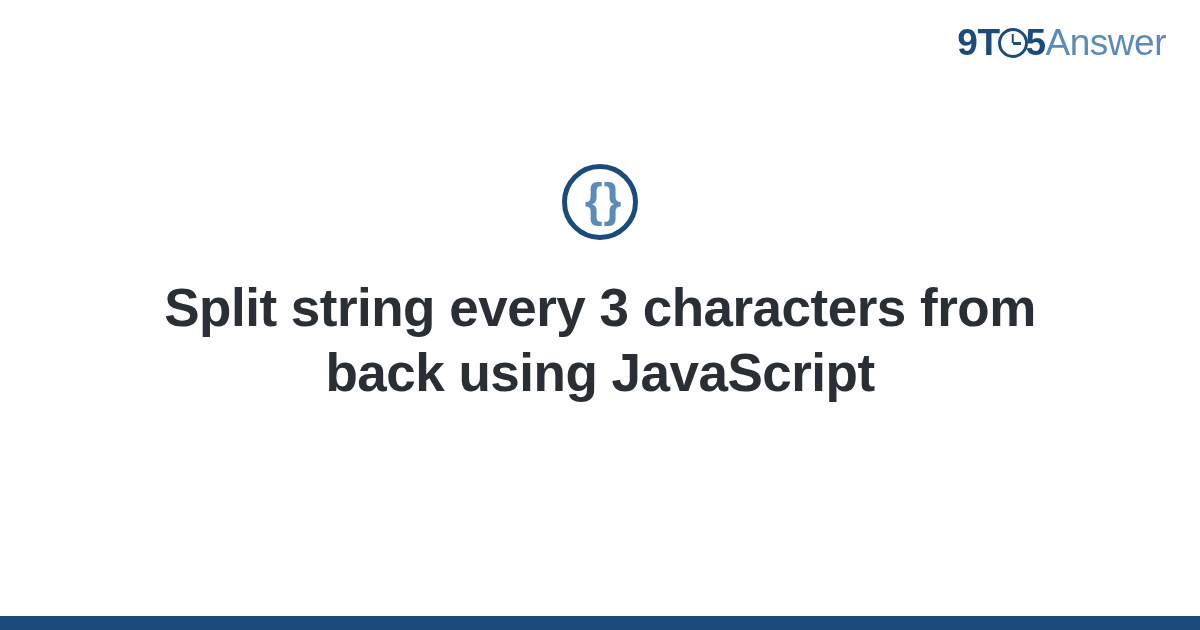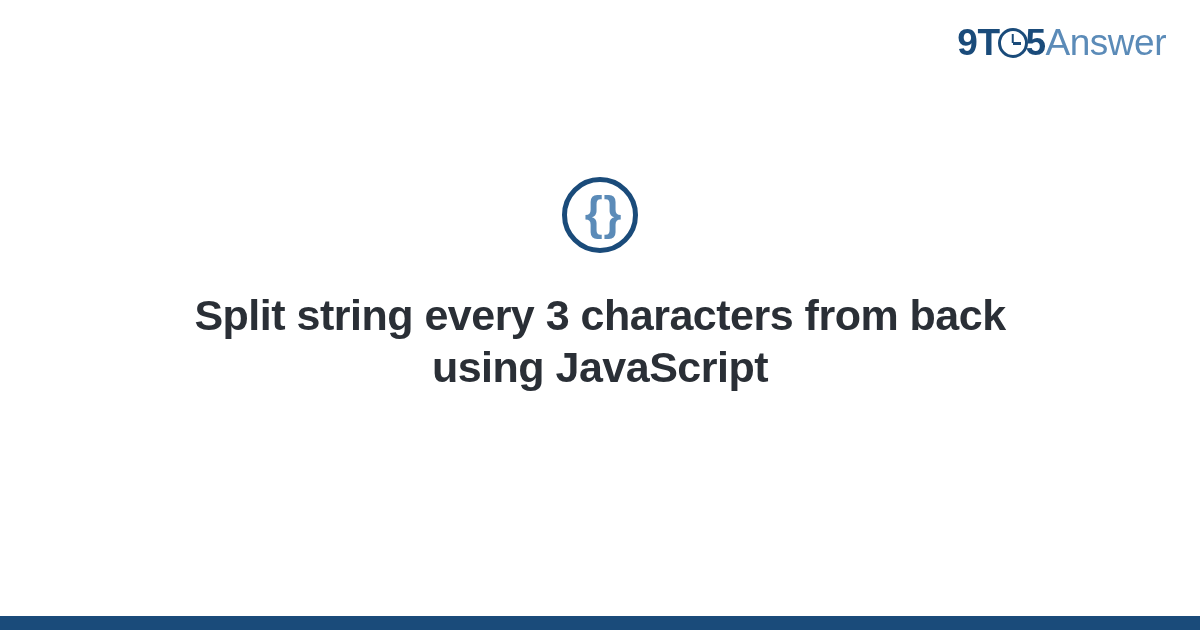--- a/index.html
+++ b/index.html
@@ -86,21 +86,21 @@
     .category-icon .braces {
       font-size: 46px;
       font-weight: 700;
       color: #5b8bb8;
       letter-spacing: -6px;
       line-height: 1;
       font-family: Arial, sans-serif;
       transform: translateY(-2px);
     }
     .title {
-      font-size: 43px;
+      font-size: 53px;
       font-weight: 700;
       color: #2a2f36;
       text-align: center;
       line-height: 1.22;
       max-width: 900px;
       letter-spacing: -0.5px;
     }
     .footer-bar {
       position: absolute;
       bottom: 0;

